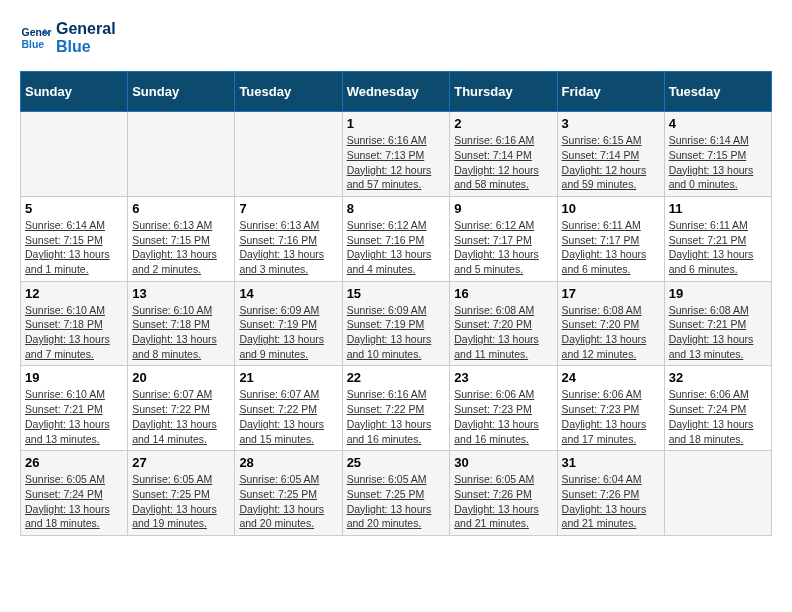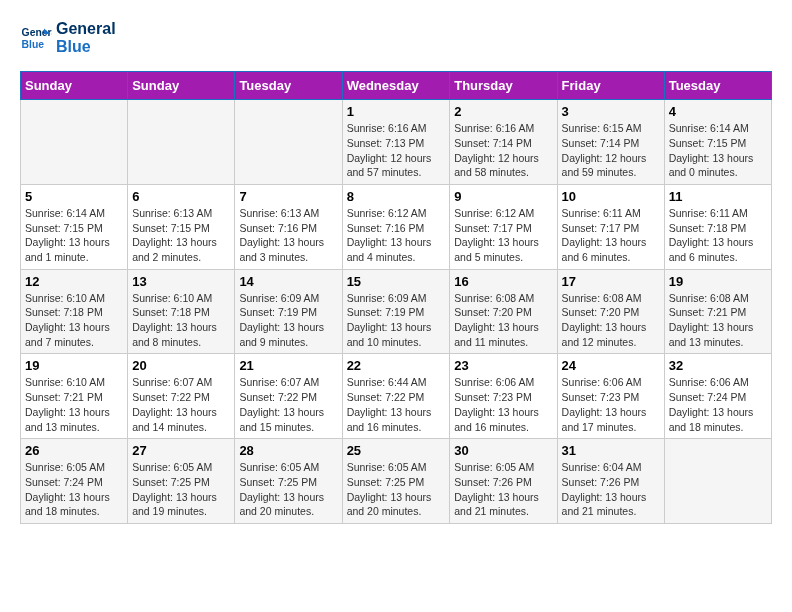--- a/index.html
+++ b/index.html
@@ -36,23 +36,23 @@
     .location {
       font-size: 18px;
       color: #444;
     }
     table {
       width: 100%;
       border-collapse: collapse;
       font-size: 11px;
     }
     thead tr th {
-      background-color: #a21caf;
+      background-color: #0c4a6e;
       color: #fff;
-      padding: 6px 4px;
+      padding: 12px 4px;
       text-align: left;
       font-size: 13px;
       font-weight: bold;
       border: 1px solid #1a6fc4;
     }
     tbody tr td {
       border: 1px solid #ccc;
       vertical-align: top;
       padding: 4px;
       min-height: 80px;
@@ -67,20 +67,21 @@
     .day-number {
       font-size: 13px;
       font-weight: bold;
       display: block;
       margin-bottom: 2px;
     }
     .day-info {
       font-size: 10.5px;
       color: #333;
       line-height: 1.4;
+      text-decoration: underline;
     }
     .empty-cell {
       background-color: #f5f5f5;
     }
   </style>
 </head>
 <body>
 
 <div class="header-section">
   <div class="logo">
@@ -176,21 +177,21 @@
         </td>
         <td>
           <span class="day-number">10</span>
           <div class="day-info">Sunrise: 6:11 AM
 Sunset: 7:17 PM
 Daylight: 13 hours and 6 minutes.</div>
         </td>
         <td>
           <span class="day-number">11</span>
           <div class="day-info">Sunrise: 6:11 AM
-Sunset: 7:18 PM
+Sunset: 7:21 PM
 Daylight: 13 hours and 6 minutes.</div>
         </td>
       </tr>
       <tr>
         <td>
           <span class="day-number">12</span>
           <div class="day-info">Sunrise: 6:10 AM
 Sunset: 7:18 PM
 Daylight: 13 hours and 7 minutes.</div>
         </td>
@@ -245,21 +246,21 @@
 Daylight: 13 hours and 14 minutes.</div>
         </td>
         <td>
           <span class="day-number">21</span>
           <div class="day-info">Sunrise: 6:07 AM
 Sunset: 7:22 PM
 Daylight: 13 hours and 15 minutes.</div>
         </td>
         <td>
           <span class="day-number">22</span>
-          <div class="day-info">Sunrise: 6:44 AM
+          <div class="day-info">Sunrise: 6:16 AM
 Sunset: 7:22 PM
 Daylight: 13 hours and 16 minutes.</div>
         </td>
         <td>
           <span class="day-number">23</span>
           <div class="day-info">Sunrise: 6:06 AM
 Sunset: 7:23 PM
 Daylight: 13 hours and 16 minutes.</div>
         </td>
         <td>

